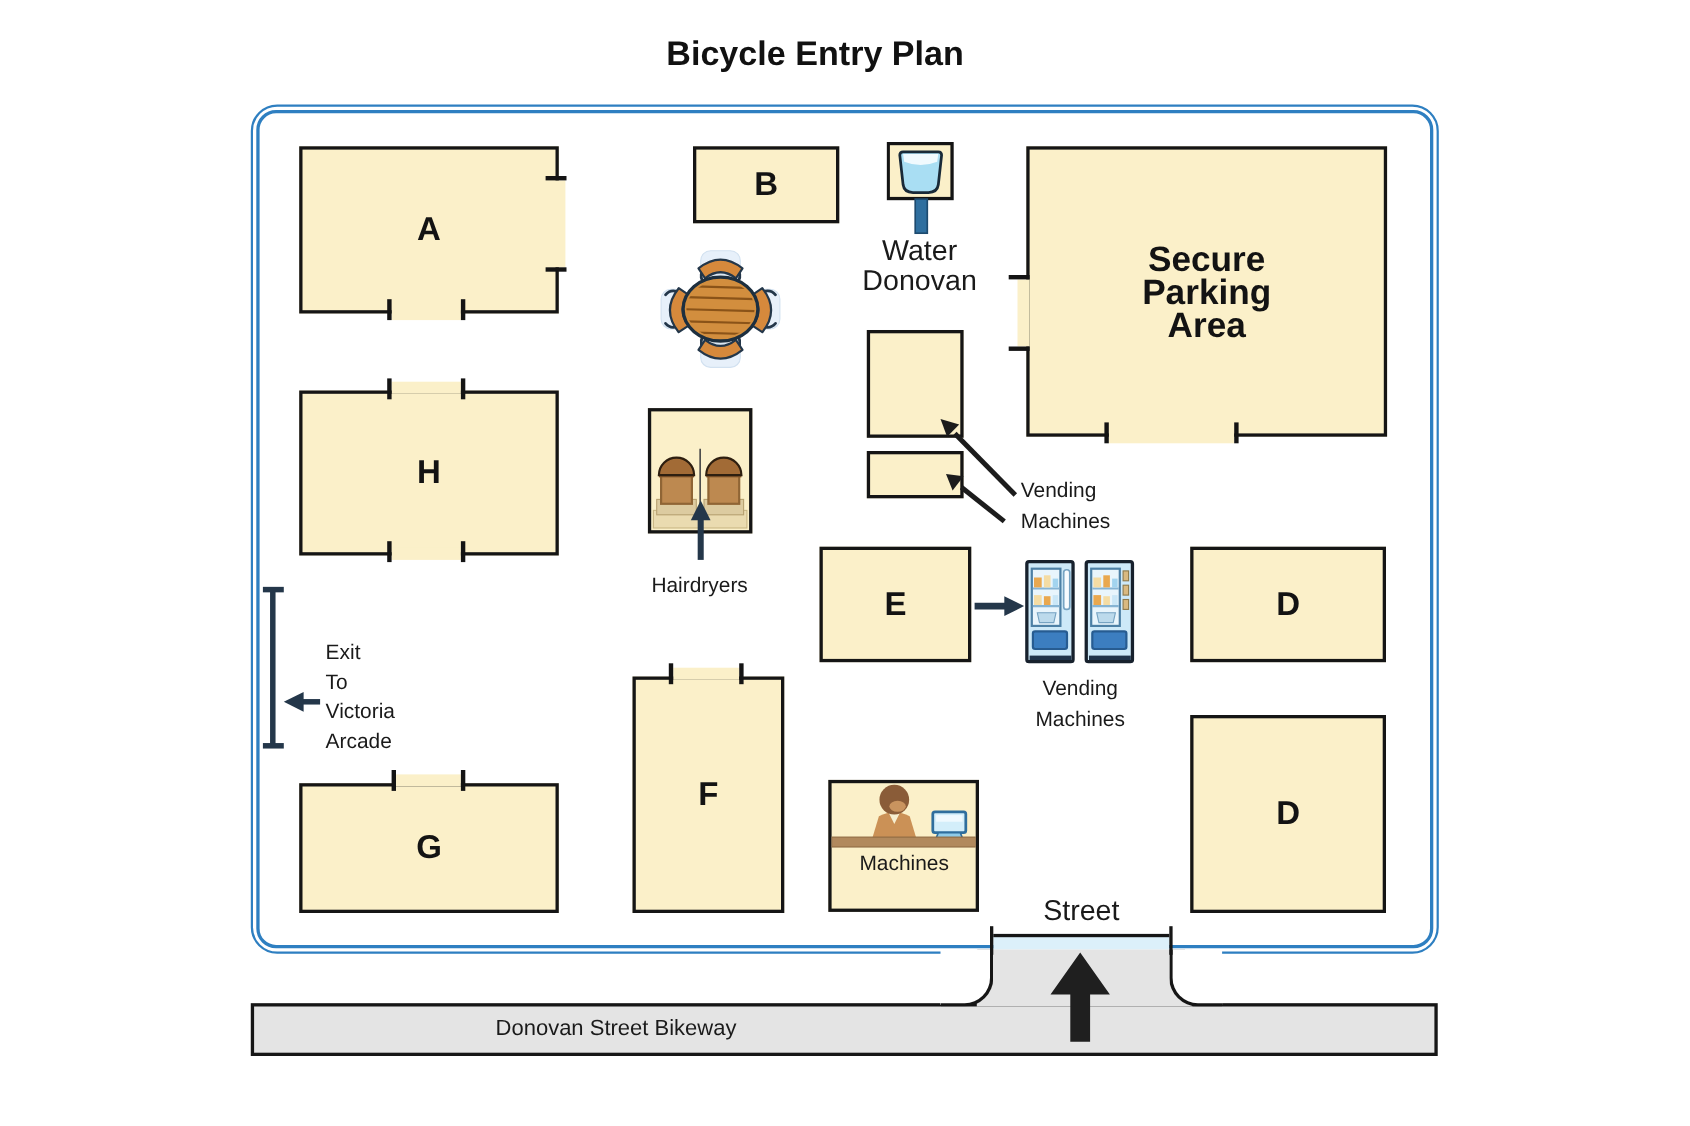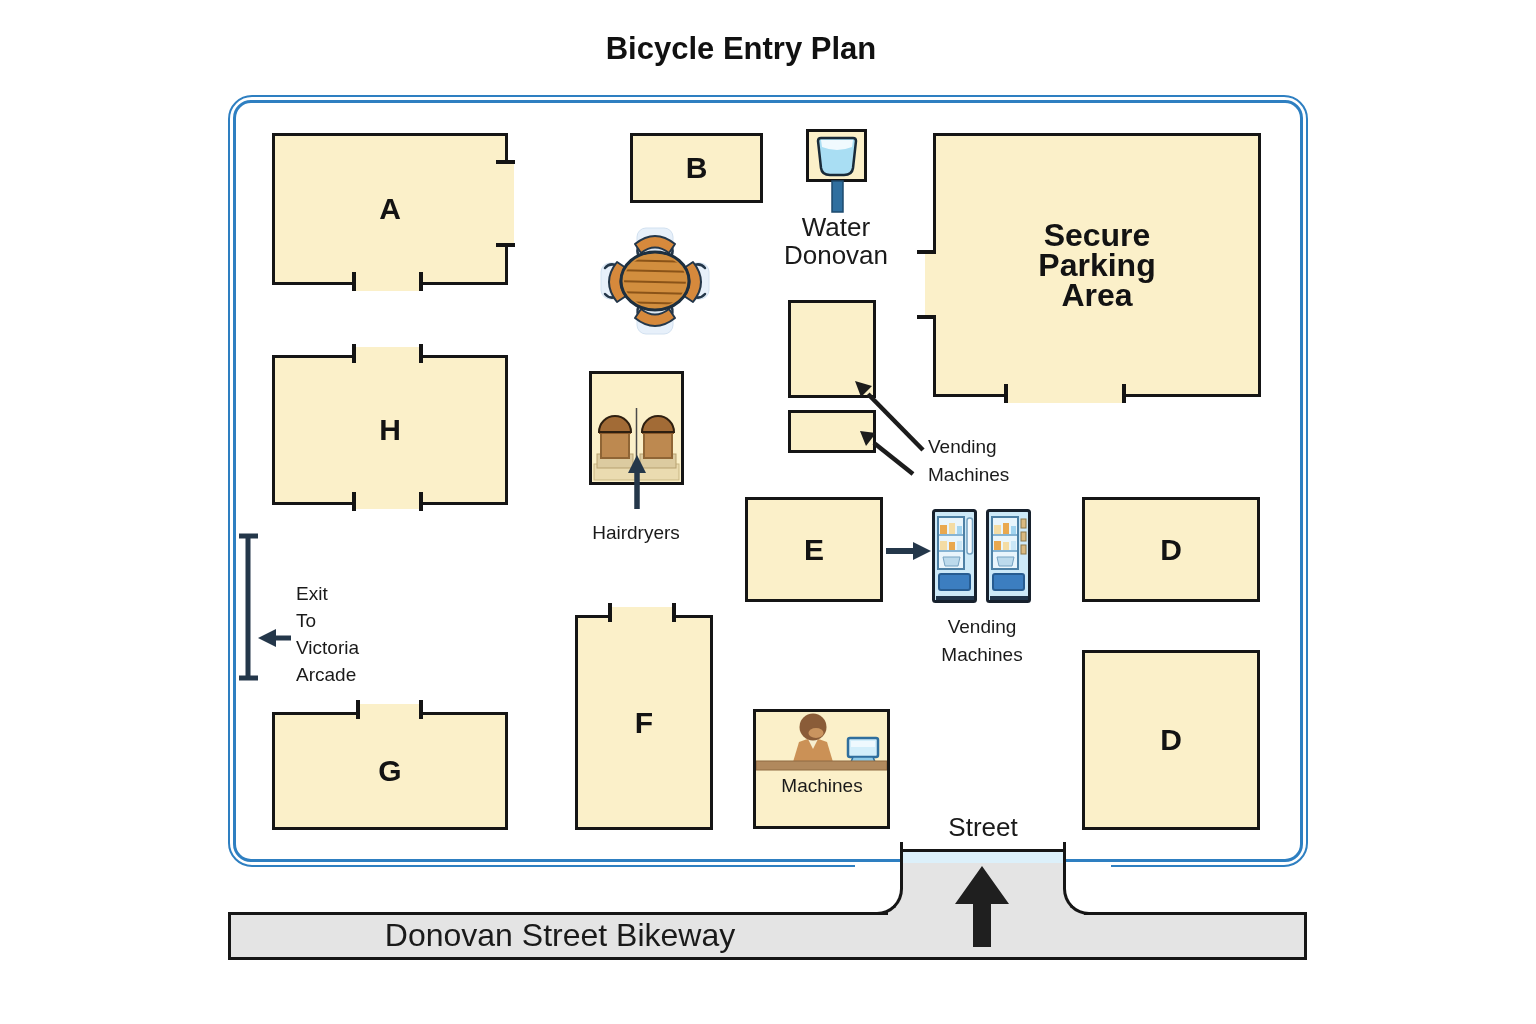--- a/index.html
+++ b/index.html
@@ -34,21 +34,21 @@
 </style>
 </head>
 <body style="--room-fill: #FBF0C9; --room-border: #151515; --plan-border: #2E7FC1; --road-fill: #E4E4E4; --entry-strip: #DCF0FA; --arrow-navy: #24374A; --arrow-black: #1C1C1C;">
 
 <div class="title">Bicycle Entry Plan</div>
 
 <div class="frame" style="left:228px;top:95px;width:1080px;height:772px;"></div>
 <div class="frame-inner" style="left:233px;top:100px;width:1070px;height:762px;"></div>
 
 <div class="road" style="left:228px;top:912px;width:1079px;height:48px;"></div>
-<div class="lbl center" style="left:228px;top:921px;width:664px;font-size:32px;">Donovan Street Bikeway</div>
+<div class="lbl center" style="left:228px;top:921px;width:664px;font-size:20px;">Donovan Street Bikeway</div>
 
 <div class="entry-gray" style="left:888px;top:863px;width:196px;height:52px;"></div>
 <div class="fillet-l" style="left:855px;top:863px;width:48px;height:52px;"></div>
 <div class="fillet-r" style="left:1063px;top:863px;width:48px;height:52px;"></div>
 
 <div class="room" style="left:272px;top:133px;width:236px;height:152px;">
   <span>A</span>
 </div>
 <div class="room" style="left:630px;top:133px;width:133px;height:70px;">
   <span>B</span>

